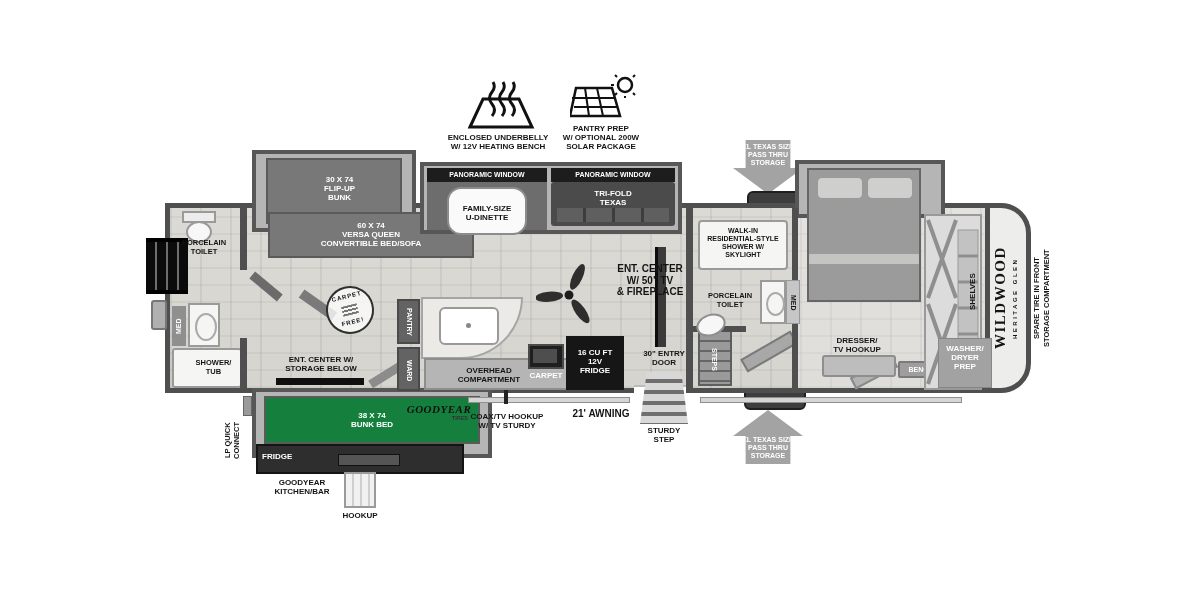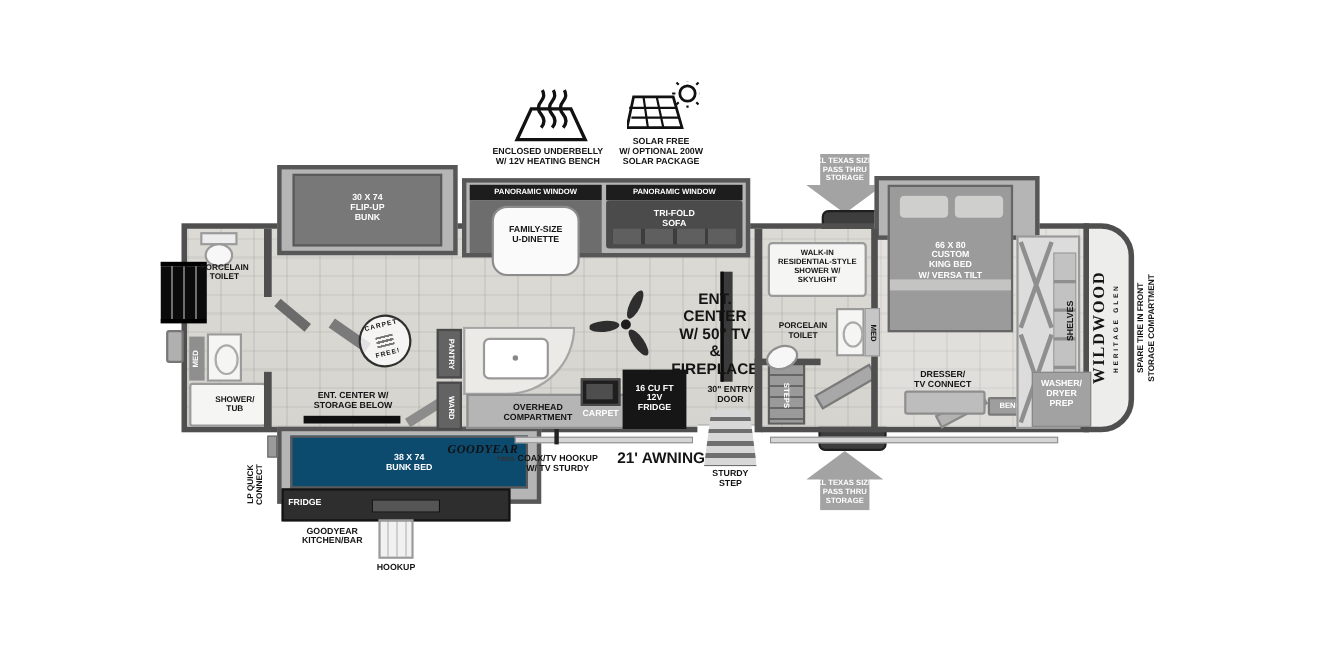--- a/index.html
+++ b/index.html
@@ -3,21 +3,21 @@
 <meta charset="utf-8">
 <style>
   html,body{margin:0;padding:0;background:#fff;}
   #canvas{position:relative;width:1200px;height:600px;background:#fff;overflow:hidden;
           font-family:"Liberation Sans",sans-serif;}
   .abs{position:absolute;}
   .lbl{position:absolute;font-family:"Liberation Sans",sans-serif;font-weight:bold;
        text-align:center;white-space:pre-line;line-height:1.15;letter-spacing:0;}
   .k{color:#141414;} .w{color:#ffffff;}
   .s6{font-size:6px;} .s7{font-size:7px;} .s75{font-size:7.5px;} .s8{font-size:8px;}
-  .s85{font-size:14px;}
+  .s85{font-size:10px;}
   .vert{writing-mode:vertical-rl;}
   .up{writing-mode:vertical-rl;transform:rotate(180deg);}
   .wallbox{border:4px solid #575757;background:#b5b5b5;box-sizing:border-box;}
   .darklabel{background:#787878;border:2px solid #5a5a5a;box-sizing:border-box;}
   .whitebox{background:#f5f5f4;border:2px solid #9a9a9a;box-sizing:border-box;}
   .wall{background:#4f4f4f;}
   .floor{background:
      repeating-linear-gradient(90deg, rgba(0,0,0,0.06) 0 2px, rgba(0,0,0,0) 2px 30px),
      repeating-linear-gradient(0deg, rgba(0,0,0,0.045) 0 2px, rgba(0,0,0,0) 2px 17px),
      linear-gradient(#dcdad5,#d6d4cf);}
@@ -35,21 +35,21 @@
   </svg>
   <div class="lbl k s8" style="left:408px;top:133px;width:180px">ENCLOSED UNDERBELLY
 W/ 12V HEATING BENCH</div>
 
   <svg class="abs" style="left:570px;top:74px" width="66" height="48" viewBox="0 0 66 48">
     <path d="M6 14 L42 14 L50 42 L0 42 Z" fill="none" stroke="#111" stroke-width="2.5"></path>
     <path d="M15 14 L19 42 M27 14 L33 42 M2 24 L45 24 M4 33 L47 33" stroke="#111" stroke-width="2"></path>
     <circle cx="55" cy="11" r="7" fill="none" stroke="#111" stroke-width="2.5"></circle>
     <path d="M55 0 v-2 M55 22 v2 M44 11 h-3 M66 11 h2 M47 3 l-2 -2 M63 3 l2 -2 M47 19 l-2 2 M63 19 l2 2" stroke="#111" stroke-width="2"></path>
   </svg>
-  <div class="lbl k s8" style="left:540px;top:124px;width:122px">SOLAR FREE
+  <div class="lbl k s8" style="left:540px;top:124px;width:122px">PANTRY PREP
 W/ OPTIONAL 200W
 SOLAR PACKAGE</div>
 
   <div class="abs" style="left:733px;top:140px;width:70px;height:54px;background:#a3a3a3;
               clip-path:polygon(18% 0,82% 0,82% 52%,100% 52%,50% 100%,0 52%,18% 52%);">
     <div class="lbl w s7" style="left:0;top:3px;width:70px">XL TEXAS SIZE
 PASS THRU
 STORAGE</div>
   </div>
   <div class="abs" style="left:747px;top:191px;width:64px;height:24px;background:#3d3d3d;border:2px solid #1f1f1f;border-radius:6px 6px 2px 2px;"></div>
@@ -84,56 +84,57 @@
     <div class="lbl k s75" style="left:0;top:9px;width:79px">SHOWER/
 TUB</div>
   </div>
   <div class="abs wall" style="left:240px;top:208px;width:7px;height:62px;"></div>
   <div class="abs wall" style="left:240px;top:338px;width:7px;height:52px;"></div>
   <div class="abs" style="left:248px;top:282px;width:36px;height:9px;background:#6b6b6b;transform:rotate(40deg);"></div>
   <div class="abs" style="left:298px;top:300px;width:40px;height:10px;background:#7a7a7a;transform:rotate(35deg);"></div>
 
   <div class="abs wallbox" style="left:252px;top:150px;width:164px;height:82px;"></div>
   <div class="abs darklabel" style="left:266px;top:158px;width:136px;height:66px;">
-    <div class="lbl w s8" style="left:0;top:15px;width:132px">30 X 74
+    <div class="lbl w s8" style="left:0;top:15px;width:143px">30 X 74
 FLIP-UP
 BUNK</div>
+  </div>
+  <div class="abs darklabel" style="left:268px;top:212px;width:206px;height:46px;">
+    <div class="lbl w s8" style="left:0;top:7px;width:202px">60 X 74
+VERSA QUEEN
+CONVERTIBLE BED/SOFA</div>
   </div>
 
   <div class="abs wallbox" style="left:420px;top:162px;width:262px;height:72px;"></div>
   <div class="abs" style="left:427px;top:168px;width:120px;height:14px;background:#1d1d1d;">
     <div class="lbl w s7" style="left:0;top:3px;width:120px">PANORAMIC WINDOW</div>
   </div>
   <div class="abs" style="left:551px;top:168px;width:124px;height:14px;background:#1d1d1d;">
     <div class="lbl w s7" style="left:0;top:3px;width:124px">PANORAMIC WINDOW</div>
   </div>
   <div class="abs" style="left:427px;top:182px;width:120px;height:48px;background:#6d6d6d;"></div>
-  <div class="abs" style="left:447px;top:187px;width:80px;height:64px;background:#fafafa;border:2px solid #8c8c8c;border-radius:14px;box-sizing:border-box;">
+  <div class="abs" style="left:447px;top:187px;width:80px;height:48px;background:#fafafa;border:2px solid #8c8c8c;border-radius:14px;box-sizing:border-box;">
     <div class="lbl k s8" style="left:0;top:15px;width:76px">FAMILY-SIZE
 U-DINETTE</div>
   </div>
   <div class="abs" style="left:551px;top:182px;width:124px;height:44px;background:#4b4b4b;border-radius:3px;">
     <div class="abs" style="left:6px;top:26px;width:112px;height:14px;background:repeating-linear-gradient(90deg,#5f5f5f 0 26px,#3d3d3d 26px 29px);"></div>
     <div class="lbl w s8" style="left:0;top:7px;width:124px">TRI-FOLD
-SOFA</div>
+TEXAS</div>
   </div>
 
   <div class="abs wallbox" style="left:795px;top:160px;width:150px;height:58px;"></div>
   <div class="abs" style="left:807px;top:168px;width:114px;height:134px;background:#9b9b9b;border:2px solid #666;box-sizing:border-box;">
     <div class="abs" style="left:8px;top:7px;width:44px;height:20px;background:#cfcfcd;border:1px solid #999;border-radius:5px;"></div>
     <div class="abs" style="left:58px;top:7px;width:44px;height:20px;background:#cfcfcd;border:1px solid #999;border-radius:5px;"></div>
     <div class="abs" style="left:0;top:84px;width:110px;height:10px;background:#c4c4c2;"></div>
-    <div class="lbl w s8" style="left:0;top:48px;width:110px">66 X 80
-CUSTOM
-KING BED
-W/ VERSA TILT</div>
   </div>
 
   <div class="abs wallbox" style="left:252px;top:388px;width:240px;height:70px;"></div>
-  <div class="abs darklabel" style="left:264px;top:396px;width:216px;height:48px;background:#0c4a6e;">
+  <div class="abs darklabel" style="left:264px;top:396px;width:216px;height:48px;background:#15803d;">
     <div class="lbl w s8" style="left:0;top:13px;width:212px">38 X 74
 BUNK BED</div>
   </div>
   <div class="abs" style="left:256px;top:444px;width:208px;height:30px;background:#2e2e2e;border:2px solid #141414;box-sizing:border-box;">
     <div class="abs" style="left:80px;top:8px;width:60px;height:10px;background:#555;border:1px solid #111;"></div>
   </div>
   <div class="lbl w s8" style="left:262px;top:452px;width:60px;text-align:left">FRIDGE</div>
   <div class="abs whitebox" style="left:344px;top:472px;width:32px;height:36px;background:repeating-linear-gradient(90deg,#f1f1f1 0 6px,#cfcfcf 6px 8px);"></div>
   <div class="lbl k s8" style="left:252px;top:478px;width:100px">GOODYEAR
 KITCHEN/BAR</div>
@@ -228,21 +229,21 @@
 TOILET</div>
   <div class="abs" style="left:696px;top:314px;width:30px;height:22px;background:#f7f7f7;border:2px solid #8f8f8f;border-radius:50%;transform:rotate(-20deg);box-sizing:border-box;"></div>
   <div class="abs whitebox" style="left:760px;top:280px;width:26px;height:44px;">
     <div class="abs" style="left:4px;top:10px;width:15px;height:20px;border:2px solid #aaa;border-radius:50%;"></div>
   </div>
   <div class="abs" style="left:786px;top:280px;width:14px;height:44px;background:#c6c6c6;border:1px solid #999;box-sizing:border-box;">
     <div class="lbl vert k s7" style="left:2px;top:6px;height:32px">MED</div>
   </div>
 
   <div class="lbl k s8" style="left:818px;top:336px;width:78px">DRESSER/
-TV CONNECT</div>
+TV HOOKUP</div>
   <div class="abs" style="left:822px;top:355px;width:74px;height:22px;background:#bdbdbd;border:2px solid #8e8e8e;border-radius:3px;box-sizing:border-box;"></div>
   <div class="abs" style="left:898px;top:361px;width:46px;height:17px;background:#9e9e9e;border:2px solid #7a7a7a;border-radius:2px;box-sizing:border-box;">
     <div class="lbl w s7" style="left:0;top:3px;width:42px">BENCH</div>
   </div>
 
   <div class="abs" style="left:924px;top:214px;width:58px;height:176px;background:#dcdcdc;border:2px solid #9a9a9a;box-sizing:border-box;">
     <svg width="54" height="172" viewBox="0 0 54 172" style="position:absolute;left:0;top:0">
       <path d="M2 4 L30 82 M30 4 L2 82 M2 88 L30 168 M30 88 L2 168" stroke="#8f8f8f" stroke-width="4" fill="none"></path>
       <rect x="32" y="14" width="20" height="140" fill="#c2c2c2" stroke="#999"></rect>
       <path d="M32 40 h20 M32 66 h20 M32 92 h20 M32 118 h20" stroke="#8f8f8f" stroke-width="3"></path>

